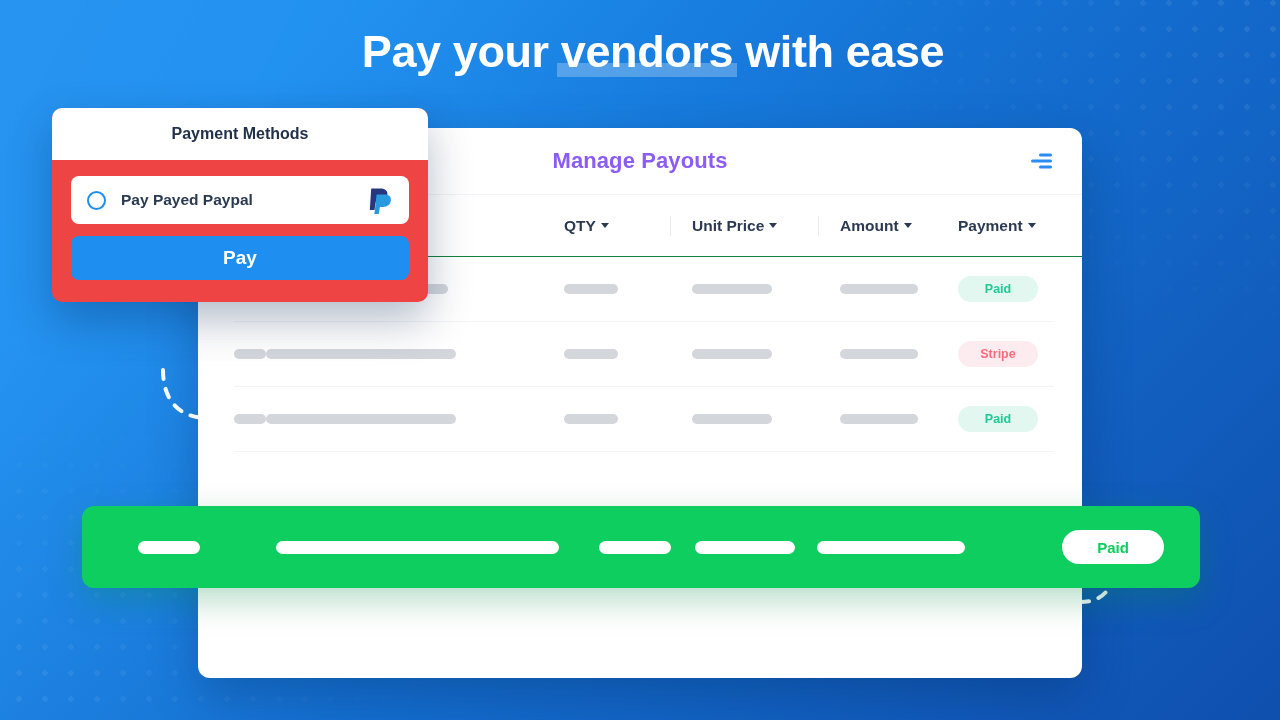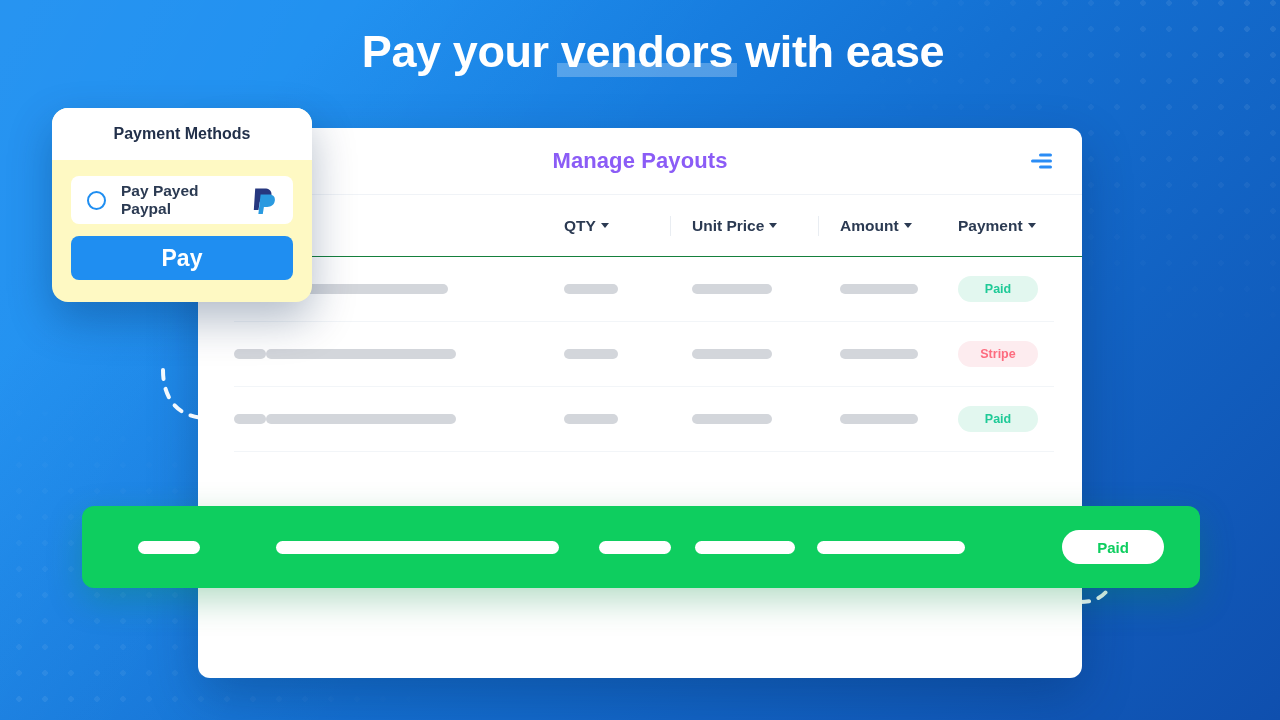--- a/index.html
+++ b/index.html
@@ -289,23 +289,23 @@
     font-weight: bold;
     box-sizing: border-box;
     cursor: pointer;
   }
 
   
   #payment-panel {
     position: absolute;
     left: 52px;
     top: 108px;
-    width: 260px;
-    border-radius: 16px;
-    background: #fef9c3;
+    width: 376px;
+    border-radius: 10px;
+    background: #ef4444;
     box-shadow: 0 18px 44px rgba(4, 34, 75, 0.30);
     overflow: hidden;
     z-index: 18;
   }
   #panel-header {
     height: 52px;
     background: #ffffff;
     display: flex;
     align-items: center;
     justify-content: center;
@@ -356,21 +356,21 @@
     font-size: 15.5px;
     font-weight: bold;
   }
   .brand { flex: 0 0 auto; display: flex; align-items: center; }
   #pay-btn {
     margin-top: 6px;
     height: 44px;
     border-radius: 8px;
     background: #1f8ef1;
     color: #ffffff;
-    font-size: 23px;
+    font-size: 19px;
     font-weight: bold;
     display: flex;
     align-items: center;
     justify-content: center;
     cursor: pointer;
     border: none;
     width: 100%;
     font-family: "Liberation Sans", sans-serif;
   }
 

